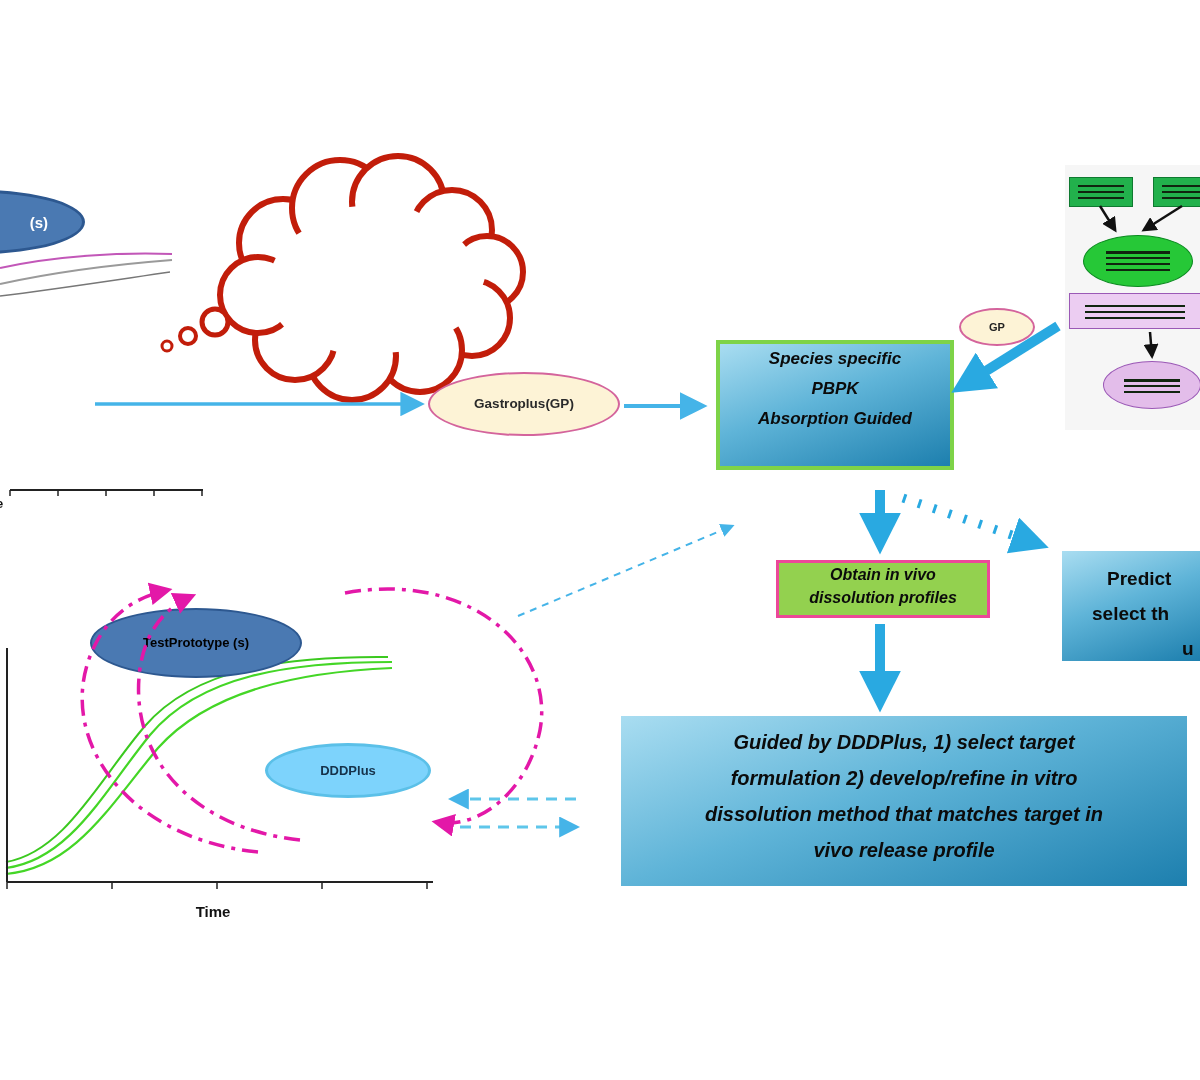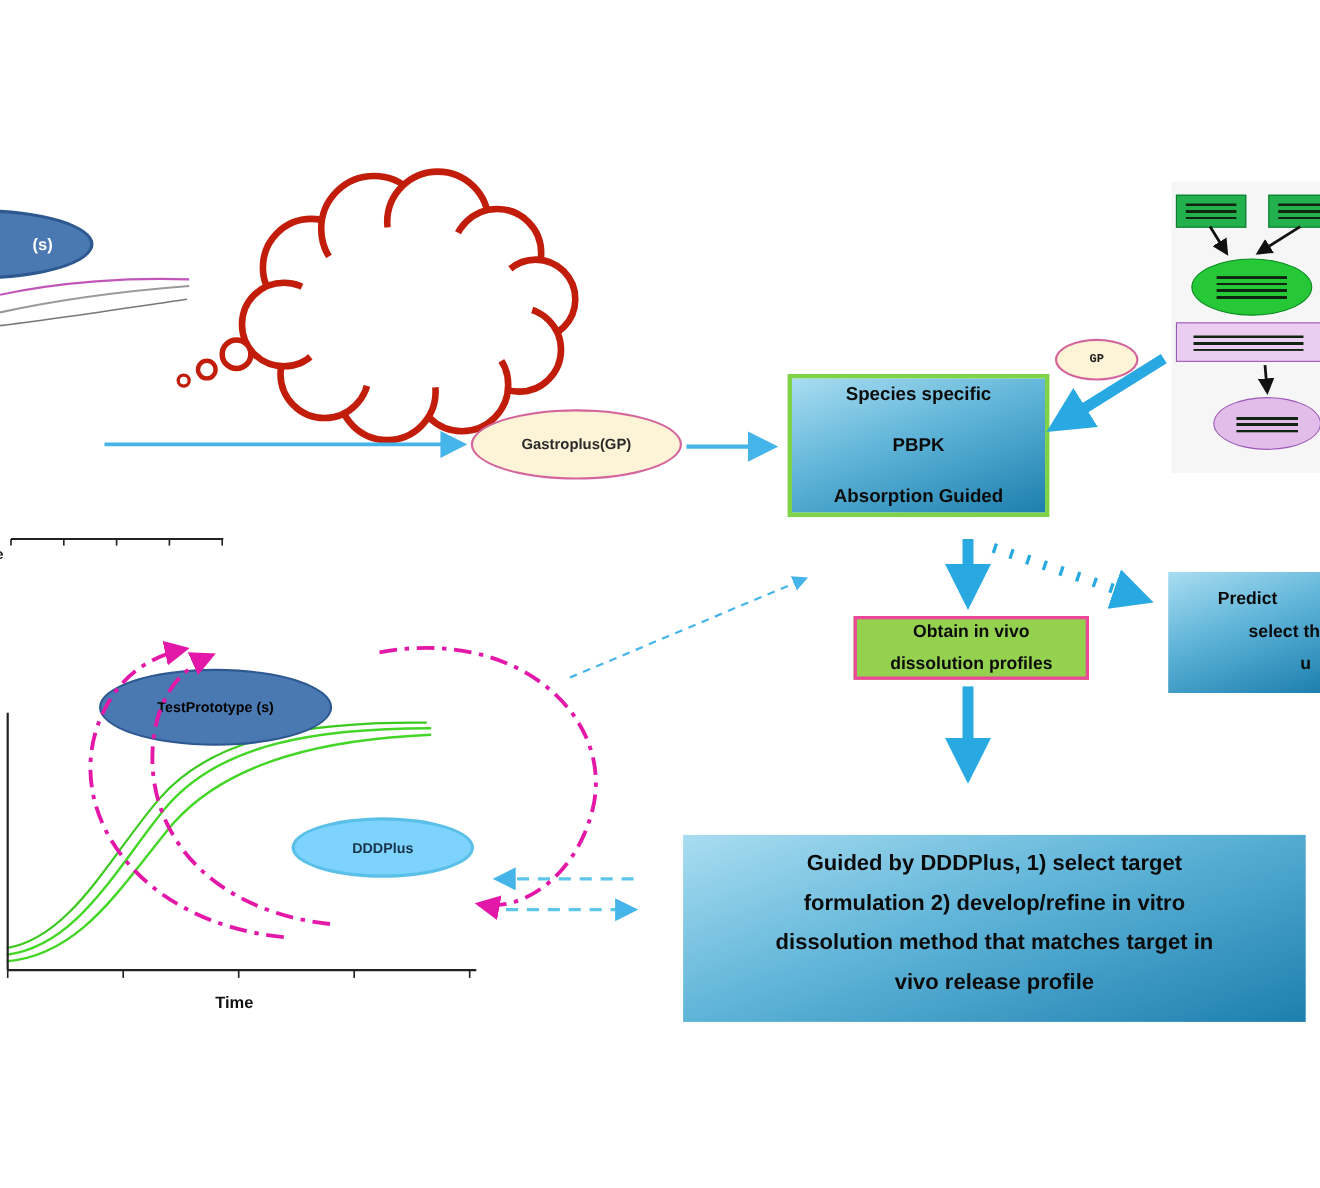--- a/index.html
+++ b/index.html
@@ -3,41 +3,41 @@
 <meta charset="utf-8">
 <style>
   html,body{margin:0;padding:0;background:#fff;}
   .stage{
     position:relative;width:1200px;height:1080px;background:#ffffff;
     overflow:hidden;font-family:"Liberation Sans",sans-serif;color:#111;
   }
   .abs{position:absolute;}
   svg.layer{position:absolute;left:0;top:0;pointer-events:none;}
   .ellipse{border-radius:50%;box-sizing:border-box;display:flex;align-items:center;justify-content:center;text-align:center;}
-  .box{box-sizing:border-box;display:flex;flex-direction:column;align-items:center;justify-content:space-between;text-align:center;}
+  .box{box-sizing:border-box;display:flex;flex-direction:column;align-items:center;justify-content:flex-start;text-align:center;font-style:italic;}
   .bluegrad{background:linear-gradient(160deg,#a9ddf1 0%,#5fb4d8 45%,#1d7fae 100%);}
   .pre{white-space:pre-line;}
 
   .proto-partial{left:-125px;top:190px;width:210px;height:64px;background:#4a79b2;border:3px solid #2d5890;
     display:flex;align-items:center;justify-content:flex-end;padding-right:34px;color:#fff;font-weight:bold;font-size:15px;}
   .cloud-text{left:253px;top:202px;width:218px;height:160px;display:flex;align-items:center;justify-content:center;
     font-weight:bold;font-size:17px;line-height:1.35;color:#161616;text-align:center;}
   .gastroplus{left:428px;top:372px;width:192px;height:64px;background:#fdf3d6;border:2px solid #d4649c;
     flex-direction:row;font-size:13.5px;font-weight:600;color:#2a2a2a;line-height:1.35;}
   .pbpk{left:716px;top:340px;width:238px;height:130px;border:4px solid #7ed348;
     font-weight:bold;font-size:17px;line-height:1.75;color:#0b0b0b;}
   .gp-small{left:959px;top:308px;width:76px;height:38px;background:#fdf3d6;border:2px solid #d4649c;
-    font-weight:bold;font-size:11px;color:#222;font-family:Liberation Mono, monospace;}
+    font-weight:bold;font-size:11px;color:#222;}
   .obtain{left:776px;top:560px;width:214px;height:58px;background:#93d14f;border:3px solid #ec4899;
     font-weight:bold;font-size:16px;line-height:1.45;color:#0b0b0b;}
-  .predict{left:1062px;top:520px;width:138px;height:110px;font-weight:bold;font-size:16px;line-height:1.85;color:#0b0b0b;
+  .predict{left:1062px;top:551px;width:138px;height:110px;font-weight:bold;font-size:19px;line-height:1.85;color:#0b0b0b;
     display:block;padding-top:10px;box-sizing:border-box;}
-  .predict .l1{margin-left:45px;} .predict .l2{margin-left:30px;text-align:right;} .predict .l3{margin-left:120px;}
+  .predict .l1{margin-left:45px;} .predict .l2{margin-left:30px;} .predict .l3{margin-left:120px;}
   .guided{left:621px;top:716px;width:566px;height:170px;font-weight:bold;font-size:20px;line-height:1.8;color:#0b0b0b;
-    padding:8px 10px;margin-top:43px;}
+    padding:8px 10px;}
   .testproto{left:90px;top:608px;width:212px;height:70px;background:#4a79b2;border:2px solid #2d5890;
     flex-direction:row;color:#000000;font-weight:bold;font-size:13px;line-height:1.45;}
   .dddplus{left:265px;top:743px;width:166px;height:55px;background:#7dd3fc;border:3px solid #5bc0e8;
     font-weight:bold;font-size:13px;color:#16324a;}
   .time-label{left:148px;top:903px;width:130px;text-align:center;font-weight:bold;font-size:15px;color:#111;}
   .e-label{left:-4px;top:496px;width:30px;font-weight:bold;font-size:13px;color:#111;}
 
   
   .mini-panel{left:1065px;top:165px;width:140px;height:265px;background:#f6f6f6;}
   .mini-panel .abs{box-sizing:border-box;}

